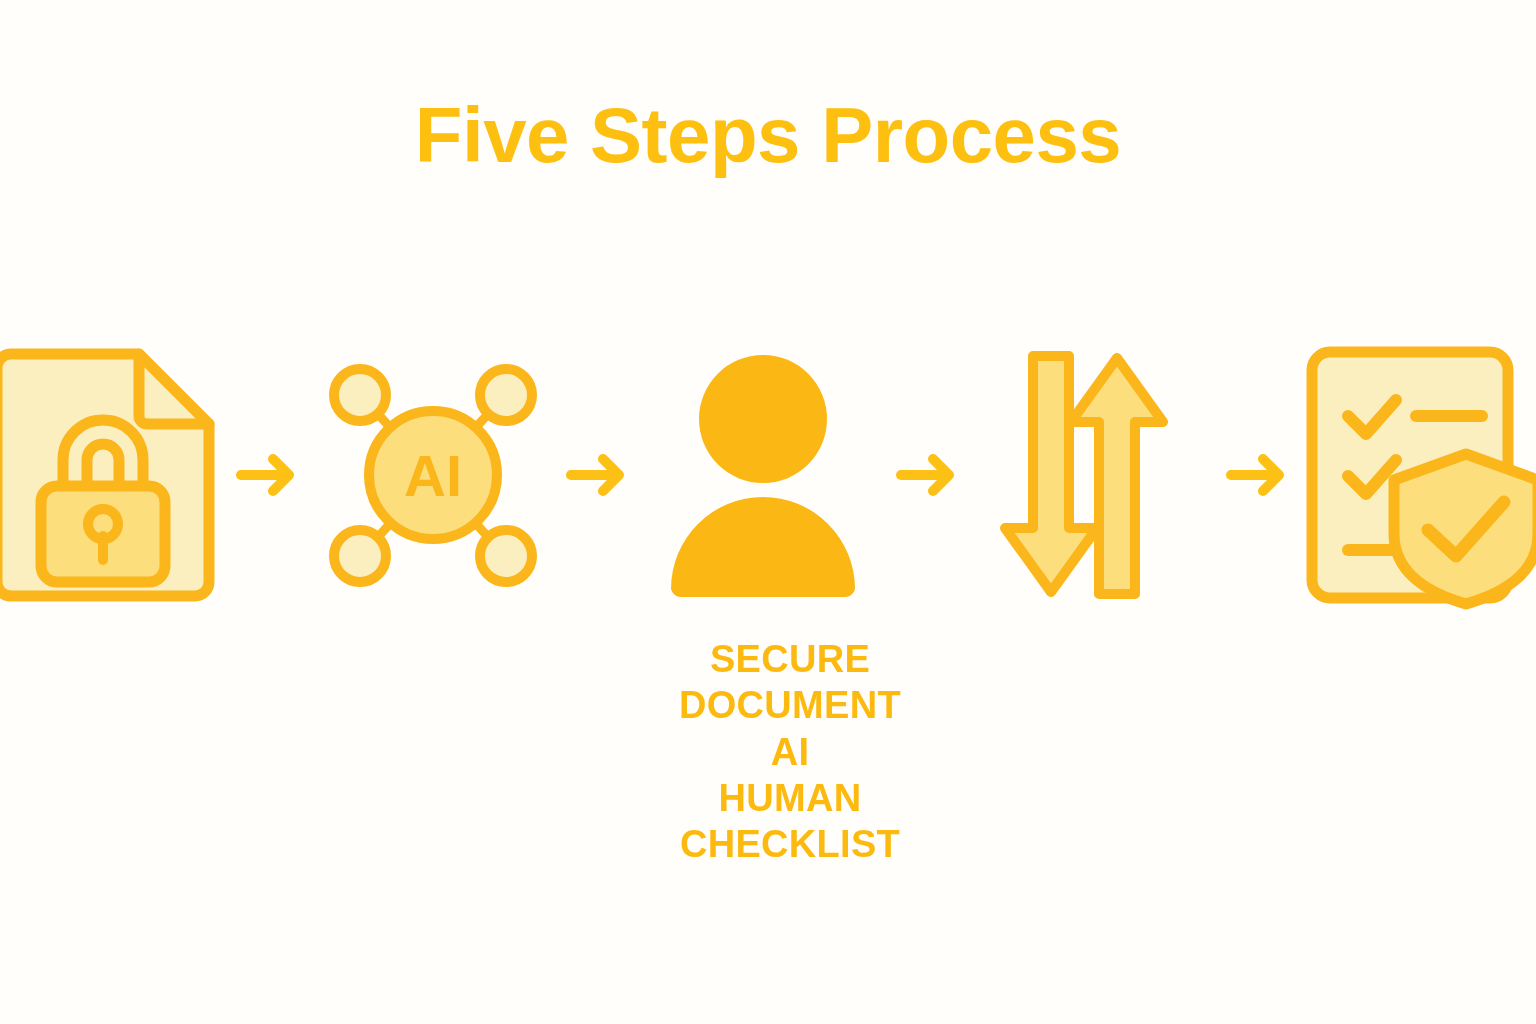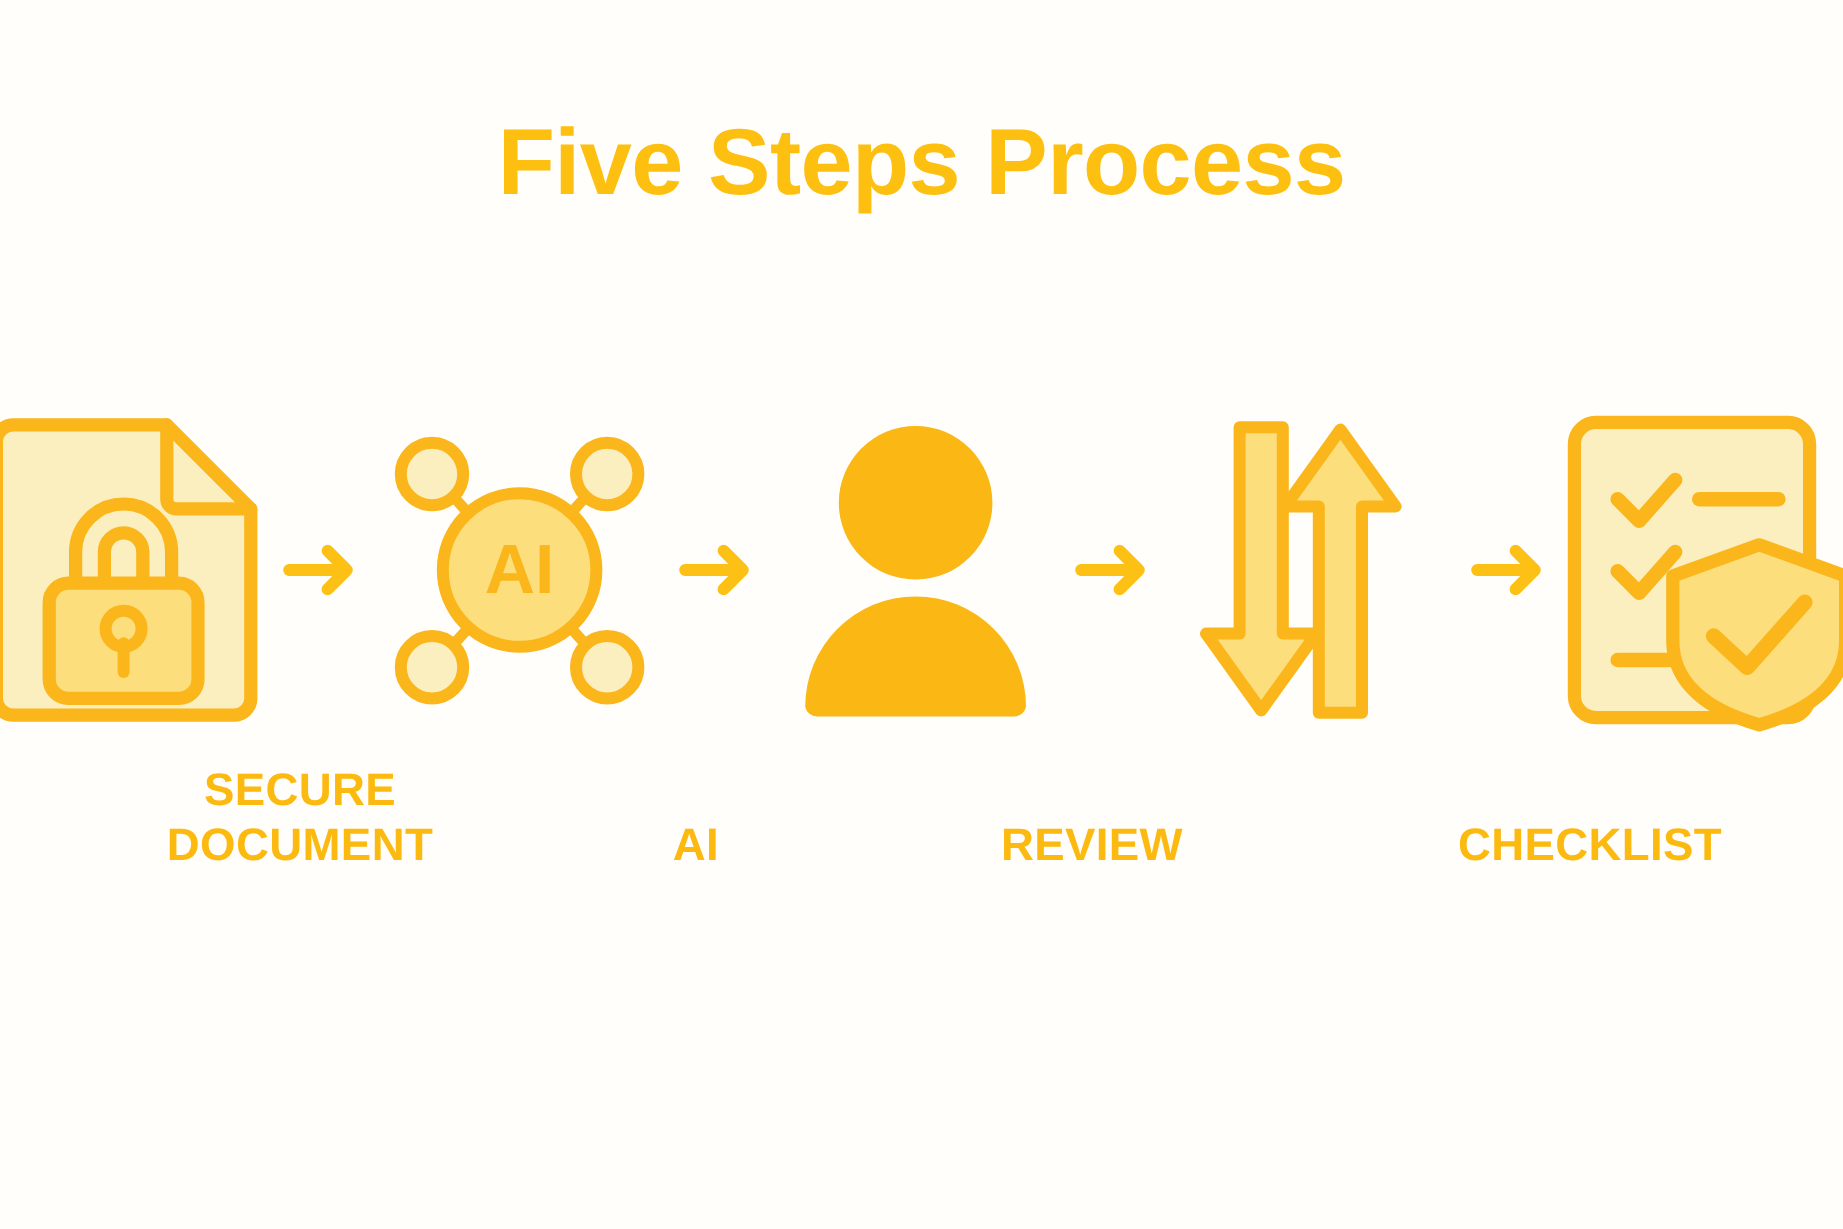--- a/index.html
+++ b/index.html
@@ -71,22 +71,22 @@
     justify-content: center;
   }
 
   
   .labels {
     position: absolute;
     top: 636px;
     left: 0;
     width: 1536px;
     display: flex;
-    flex-direction: row;
-    align-items: flex-end;
+    flex-direction: column;
+    align-items: center;
     justify-content: center;
     padding-left: 44px;
   }
 
   .label-slot {
     width: 250px;
     flex: 0 0 auto;
     text-align: center;
     color: #FCBA10;
     font-size: 38px;
@@ -239,21 +239,21 @@
 
     <div class="label-gap"></div>
 
     <div class="label-slot">
       <span class="label-line">AI</span>
     </div>
 
     <div class="label-gap"></div>
 
     <div class="label-slot">
-      <span class="label-line">REVIEW</span>
+      <span class="label-line">HUMAN</span>
     </div>
 
     <div class="label-gap"></div>
 
 
     <div class="label-gap"></div>
 
     <div class="label-slot wide">
       <span class="label-line">CHECKLIST</span>
     </div>

